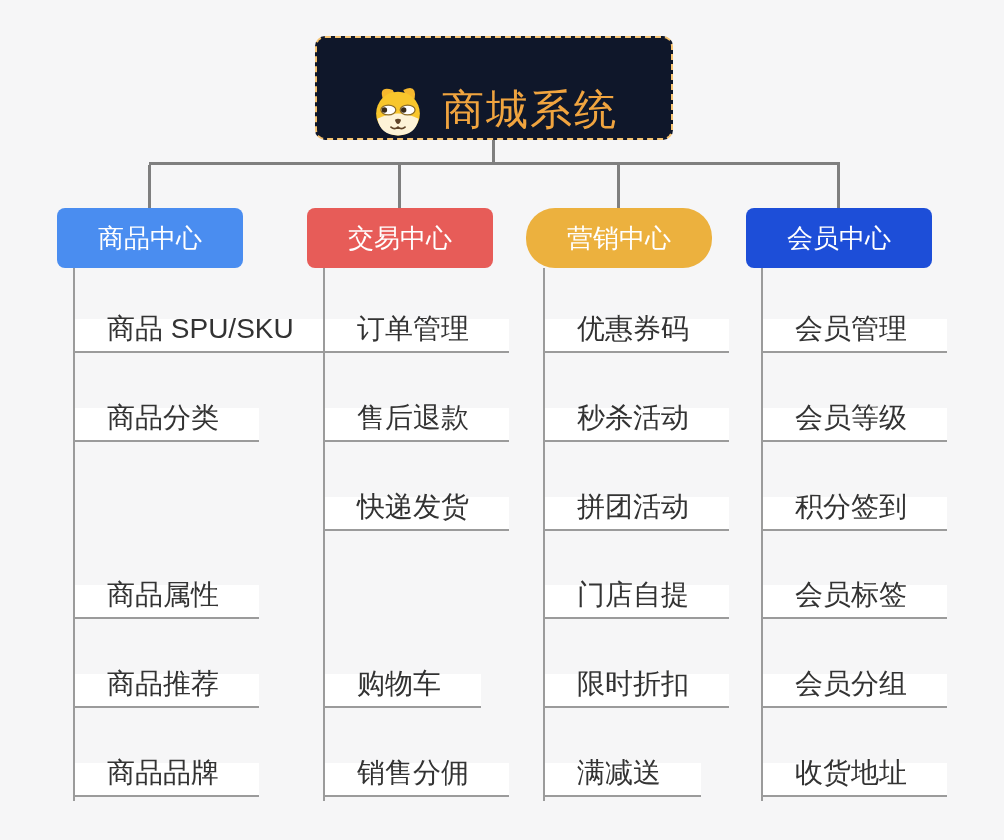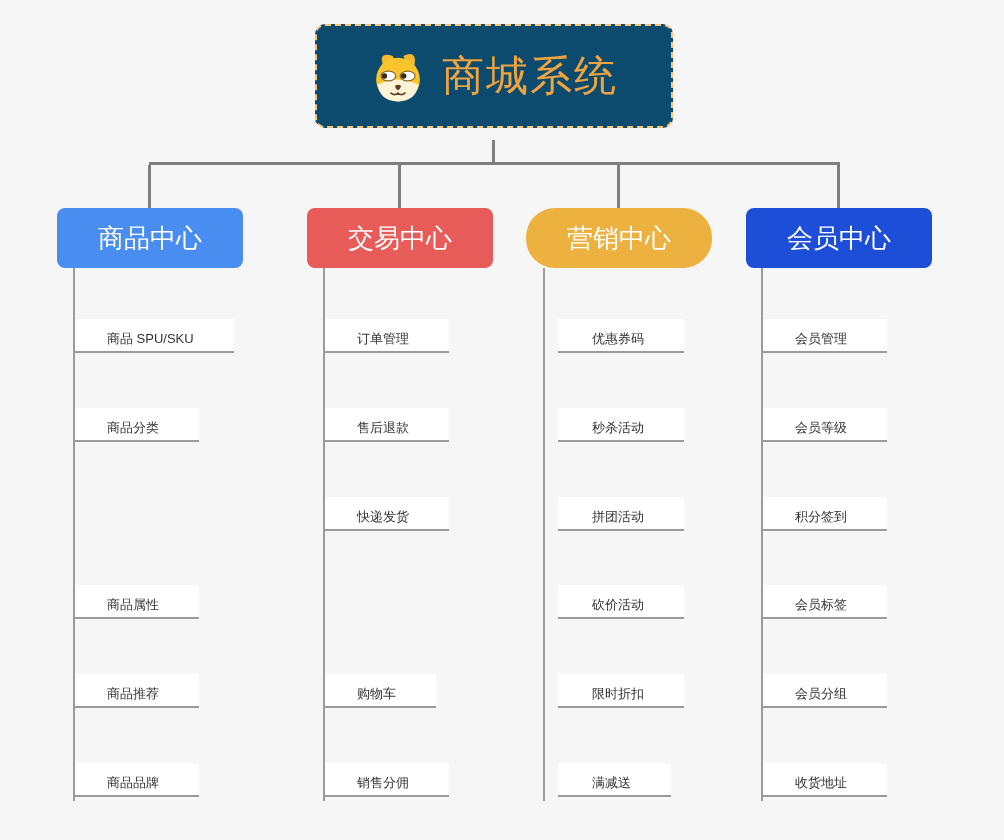--- a/index.html
+++ b/index.html
@@ -17,25 +17,25 @@
   body{
     background:var(--background);
     font-family:"Liberation Sans","DejaVu Sans",sans-serif;
     position:relative;
     overflow:hidden;
   }
   .canvas{position:absolute;inset:0;}
 
   
   .root-node{
-    position:absolute;left:315px;top:24px;width:358px;height:104px;
-    background:#0c4a6e;
+    position:absolute;left:315px;top:36px;width:358px;height:104px;
+    background:#0f172a;
     border:2px dashed var(--root-border);
     border-radius:10px;
-    display:flex;align-items:center;justify-content:center;gap:16px;
+    display:flex;align-items:flex-end;justify-content:center;gap:16px;
   }
   .root-title{
     color:var(--root-text);
     font-size:42px;
     letter-spacing:2px;
   }
   .dog-icon{width:56px;height:56px;flex:0 0 auto;}
 
   
   .line{position:absolute;background:var(--connector);}
@@ -59,24 +59,24 @@
   .spine.c0{left:73px;} .spine.c1{left:323px;} .spine.c2{left:543px;} .spine.c3{left:761px;}
 
   
   .leaf{
     position:absolute;height:34px;
     background:var(--leaf-bg);
     border-bottom:2px solid var(--leaf-line);
     display:flex;align-items:flex-end;
     padding:0 40px 3px 34px;
     white-space:nowrap;
-    font-size:13px;
+    font-size:28px;
     color:var(--leaf-text);
   }
-  .leaf.c0{left:73px;} .leaf.c1{left:323px;} .leaf.c2{left:558px;text-align:center;} .leaf.c3{left:761px;}
+  .leaf.c0{left:73px;} .leaf.c1{left:323px;} .leaf.c2{left:543px;text-align:center;} .leaf.c3{left:761px;}
   .leaf.r0{top:319px;} .leaf.r1{top:408px;} .leaf.r2{top:497px;}
   .leaf.r3{top:585px;} .leaf.r4{top:674px;} .leaf.r5{top:763px;}
 </style>
 </head>
 <body>
 
 <div class="canvas">
 
   <div class="root-node">
     <svg class="dog-icon" viewBox="0 0 64 64">
@@ -122,21 +122,21 @@
 
   <div class="leaf c1 r0">订单管理</div>
   <div class="leaf c1 r1">售后退款</div>
   <div class="leaf c1 r2">快递发货</div>
   <div class="leaf c1 r4">购物车</div>
   <div class="leaf c1 r5">销售分佣</div>
 
   <div class="leaf c2 r0">优惠券码</div>
   <div class="leaf c2 r1">秒杀活动</div>
   <div class="leaf c2 r2">拼团活动</div>
-  <div class="leaf c2 r3">砍价活动</div>
+  <div class="leaf c2 r3">门店自提</div>
   <div class="leaf c2 r4">限时折扣</div>
   <div class="leaf c2 r5">满减送</div>
 
   <div class="leaf c3 r0">会员管理</div>
   <div class="leaf c3 r1">会员等级</div>
   <div class="leaf c3 r2">积分签到</div>
   <div class="leaf c3 r3">会员标签</div>
   <div class="leaf c3 r4">会员分组</div>
   <div class="leaf c3 r5">收货地址</div>
 

